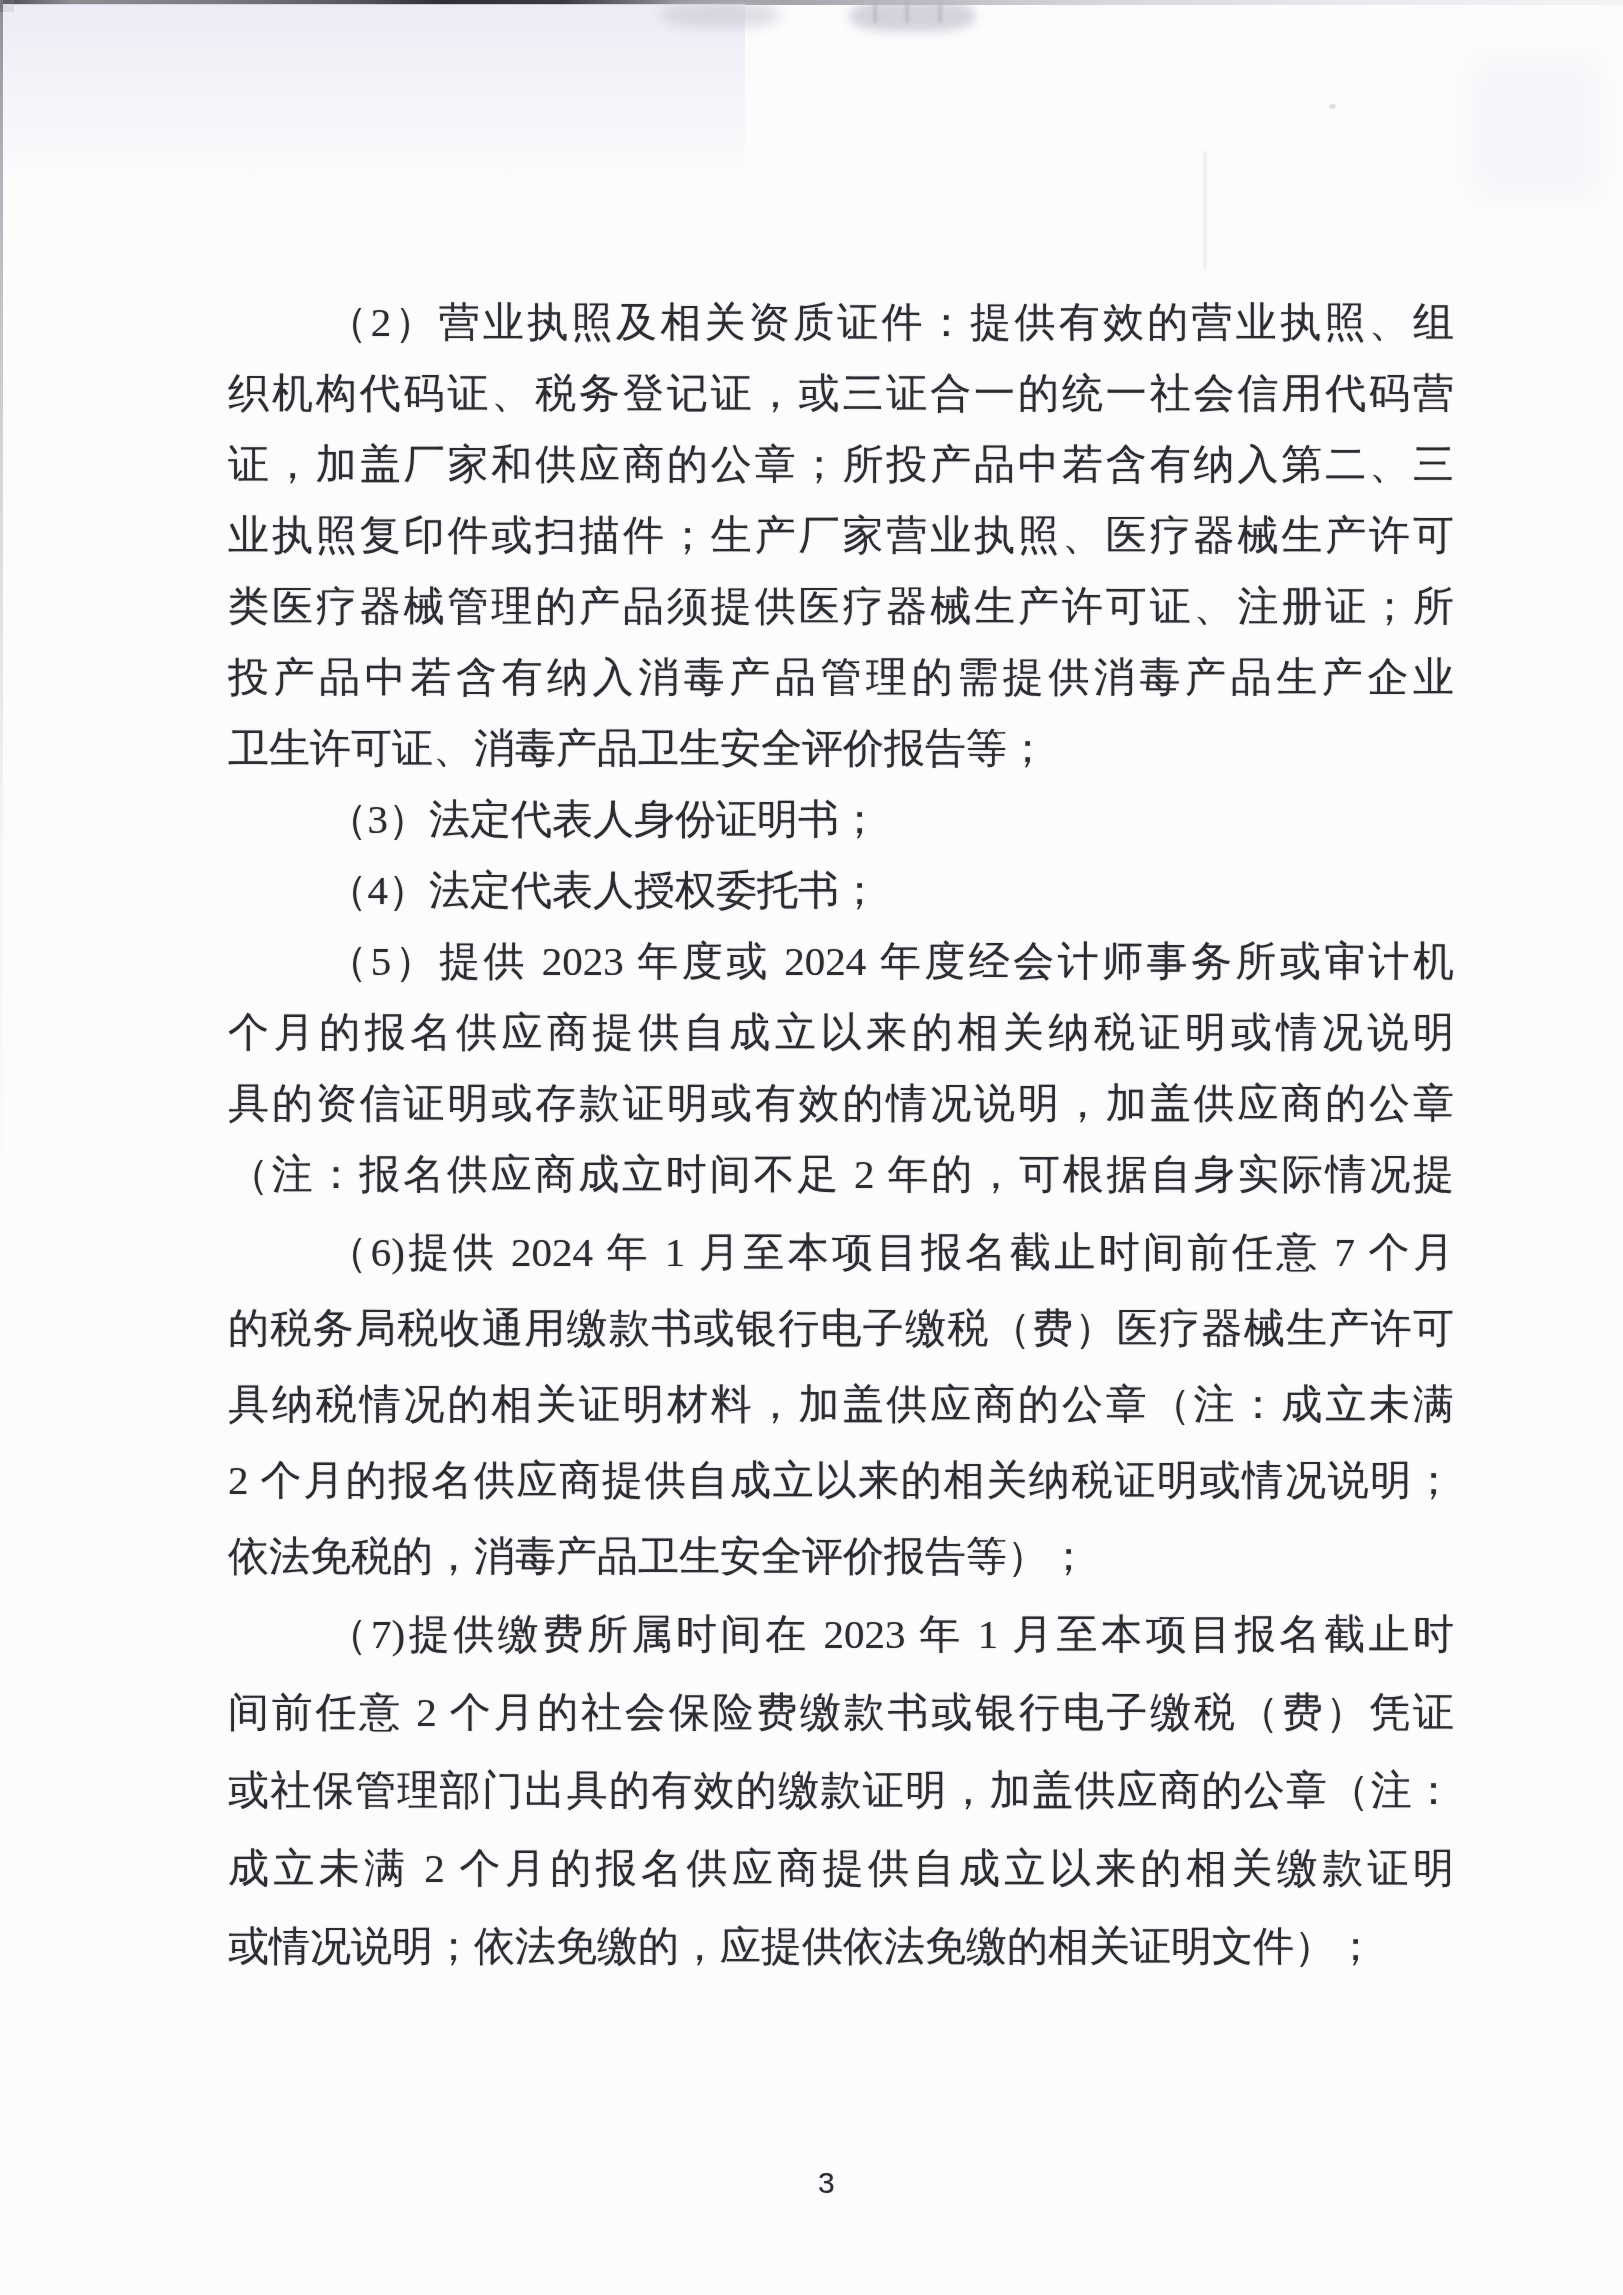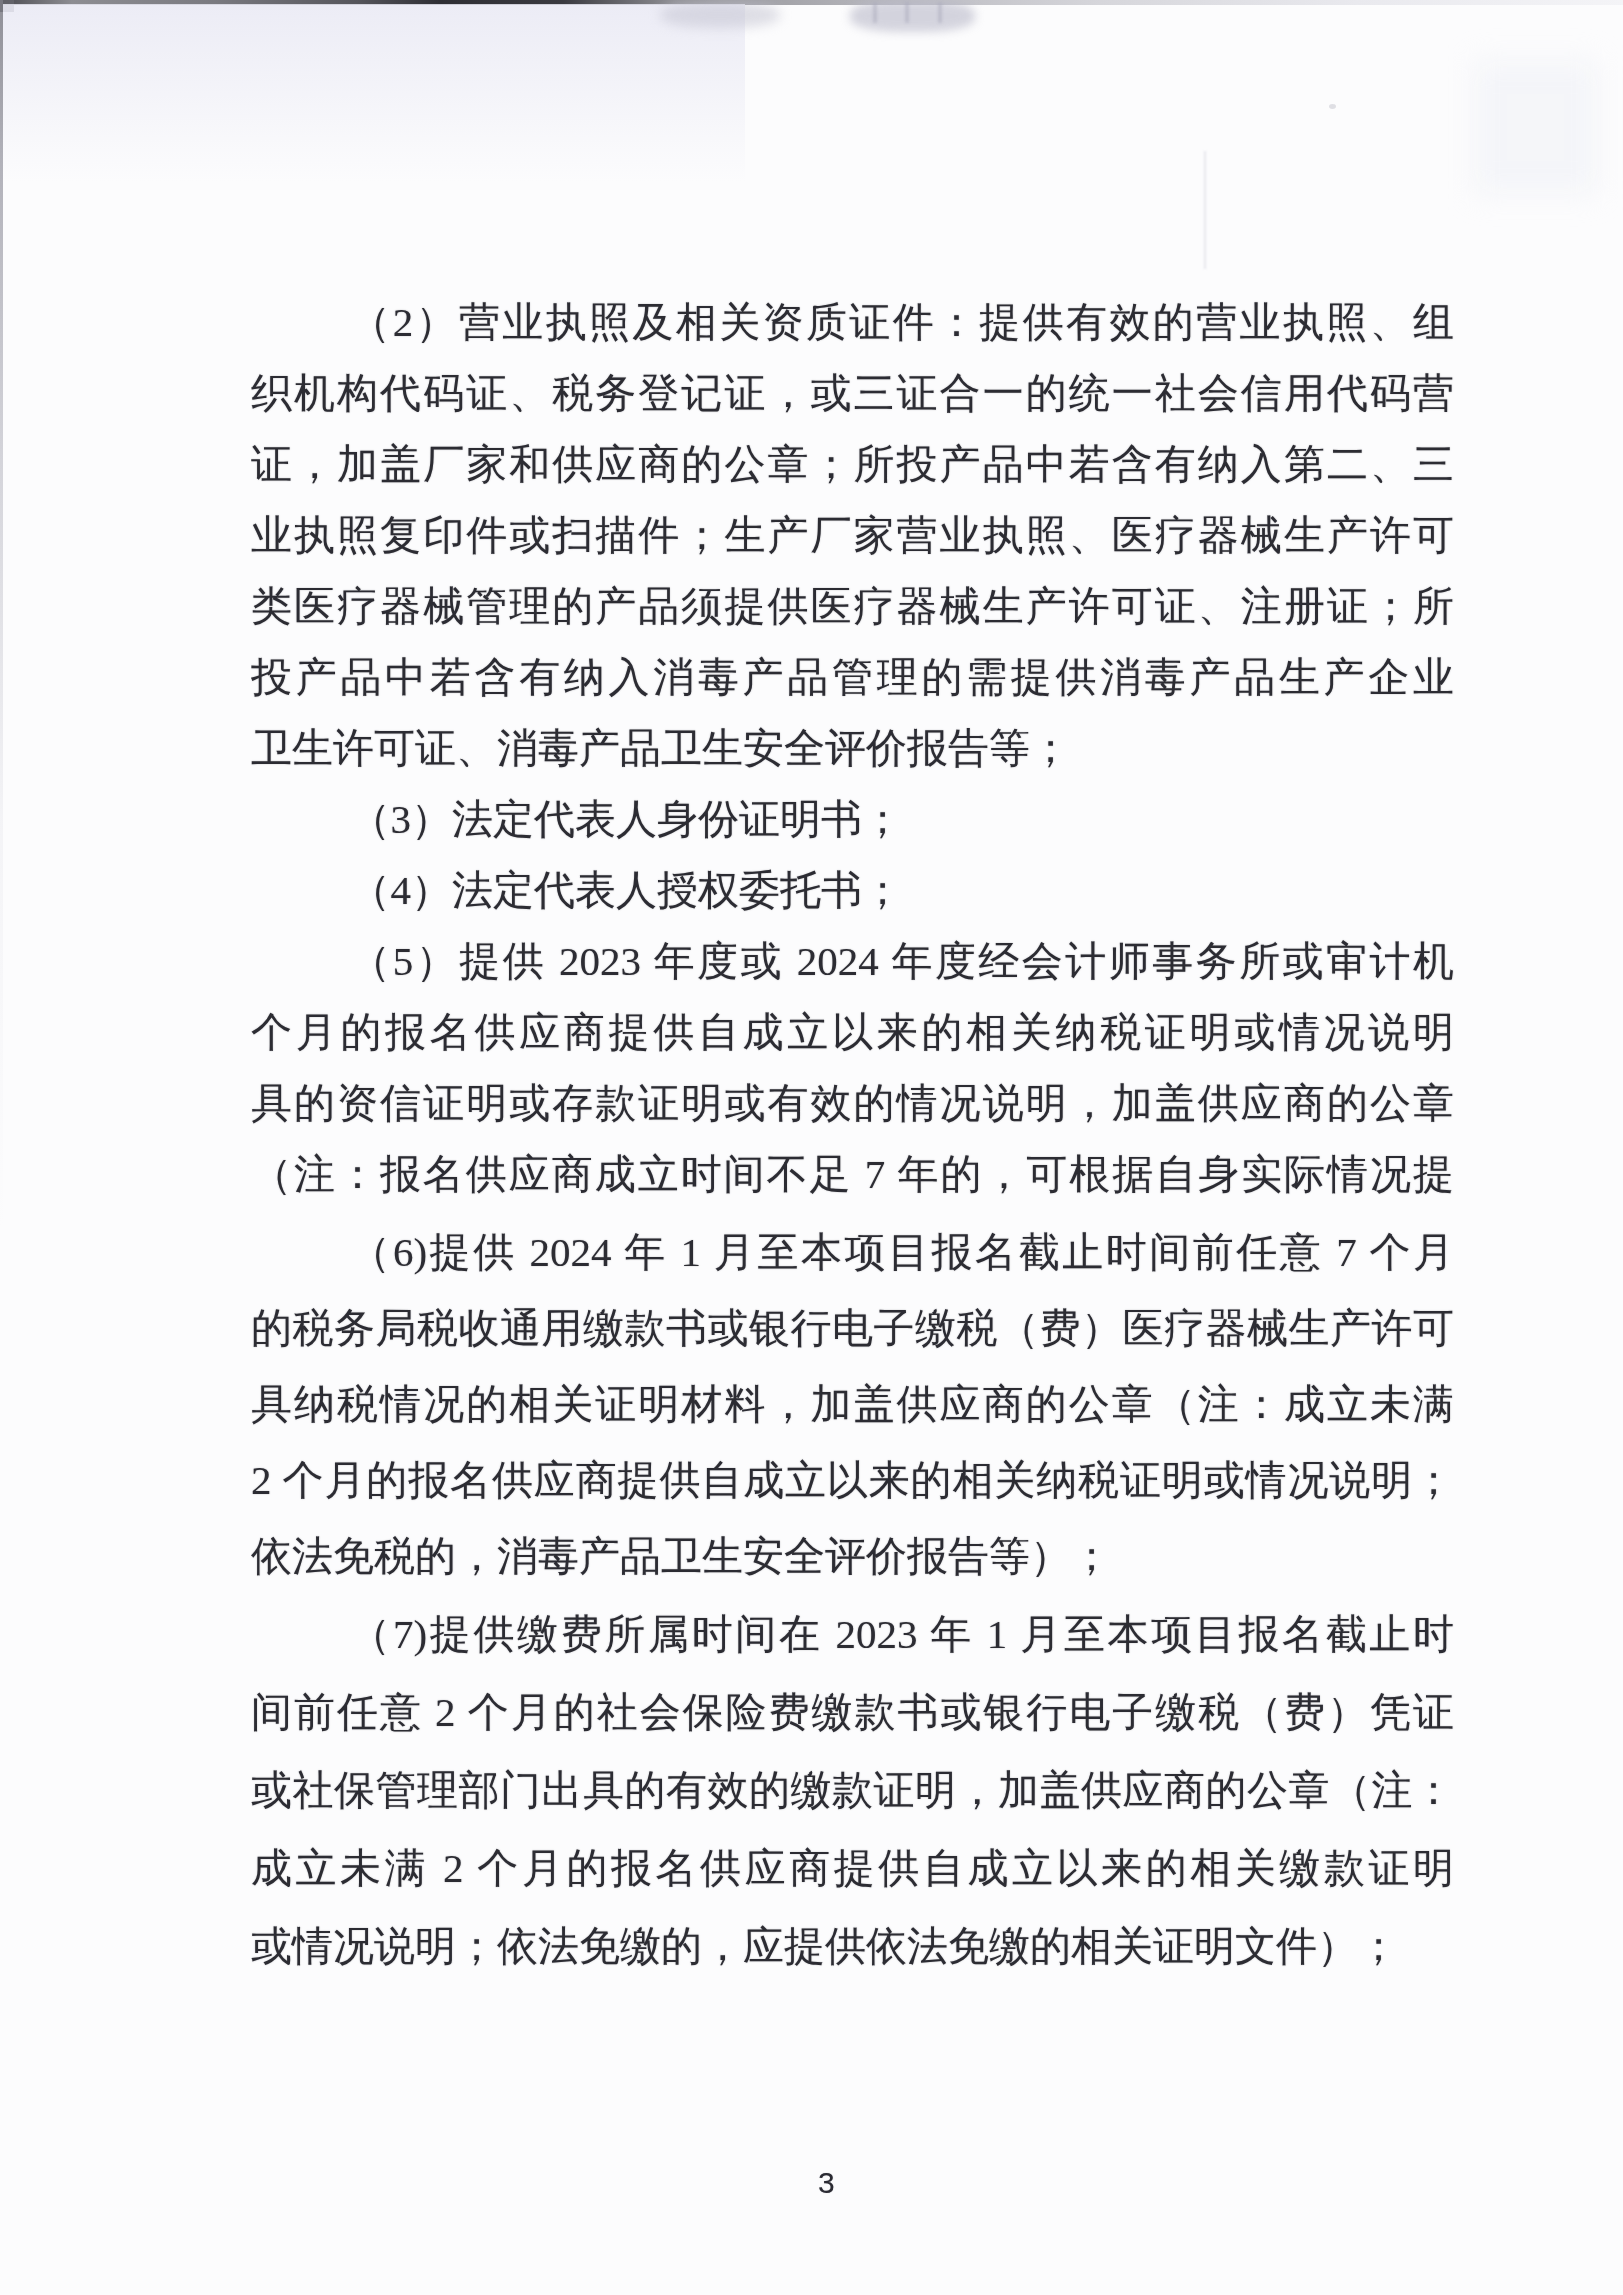--- a/index.html
+++ b/index.html
@@ -67,21 +67,21 @@
   
   .text-column {
     position: absolute;
     left: 228px;
     top: 287px;
     width: 1226px;
     font-size: 41px;
     color: #2c2c33;
     text-shadow: 0 0 1.5px rgba(44,44,52,0.38);
   }
-  .paragraph { line-height: 71px; margin-left: 23px; }
+  .paragraph { line-height: 71px; }
   .paragraph.para-p6 { line-height: 76px; margin-top: 4.1px; }
   .paragraph.para-p7 { line-height: 78px; margin-top: 1px; }
   .line {
     text-align: justify;
     overflow: hidden;
   }
   .line.full { text-align-last: justify; }
   .line.end  { text-align-last: left; }
   .line.first { text-indent: 2.4em; }
 
@@ -125,21 +125,21 @@
     <div class="paragraph para-p3">
       <div class="line first end">（3）法定代表人身份证明书；</div>
     </div>
     <div class="paragraph para-p4">
       <div class="line first end">（4）法定代表人授权委托书；</div>
     </div>
     <div class="paragraph para-p5">
       <div class="line first full">（5）提供 2023 年度或 2024 年度经会计师事务所或审计机</div>
       <div class="line full">个月的报名供应商提供自成立以来的相关纳税证明或情况说明</div>
       <div class="line full">具的资信证明或存款证明或有效的情况说明，加盖供应商的公章</div>
-      <div class="line full">（注：报名供应商成立时间不足 7 年的，可根据自身实际情况提</div>
+      <div class="line full">（注：报名供应商成立时间不足 2 年的，可根据自身实际情况提</div>
     </div>
     <div class="paragraph para-p6">
       <div class="line first full">（6)提供 2024 年 1 月至本项目报名截止时间前任意 7 个月</div>
       <div class="line full">的税务局税收通用缴款书或银行电子缴税（费）医疗器械生产许可</div>
       <div class="line full">具纳税情况的相关证明材料，加盖供应商的公章（注：成立未满</div>
       <div class="line full">2 个月的报名供应商提供自成立以来的相关纳税证明或情况说明；</div>
       <div class="line end">依法免税的，消毒产品卫生安全评价报告等）；</div>
     </div>
     <div class="paragraph para-p7">
       <div class="line first full">（7)提供缴费所属时间在 2023 年 1 月至本项目报名截止时</div>

